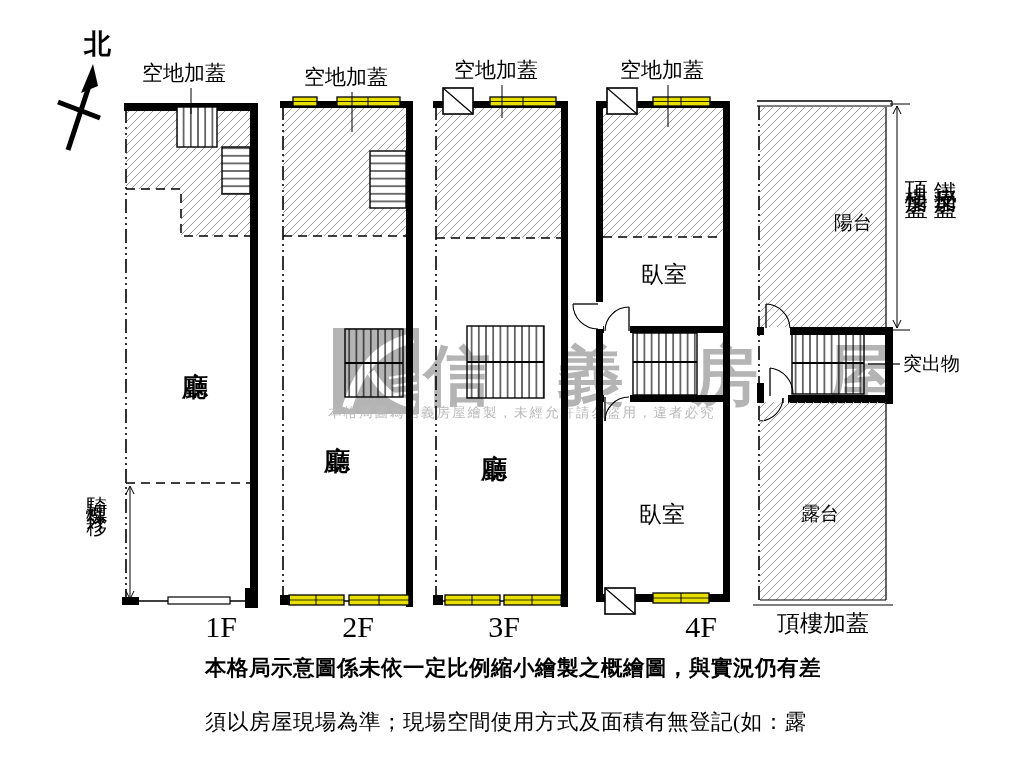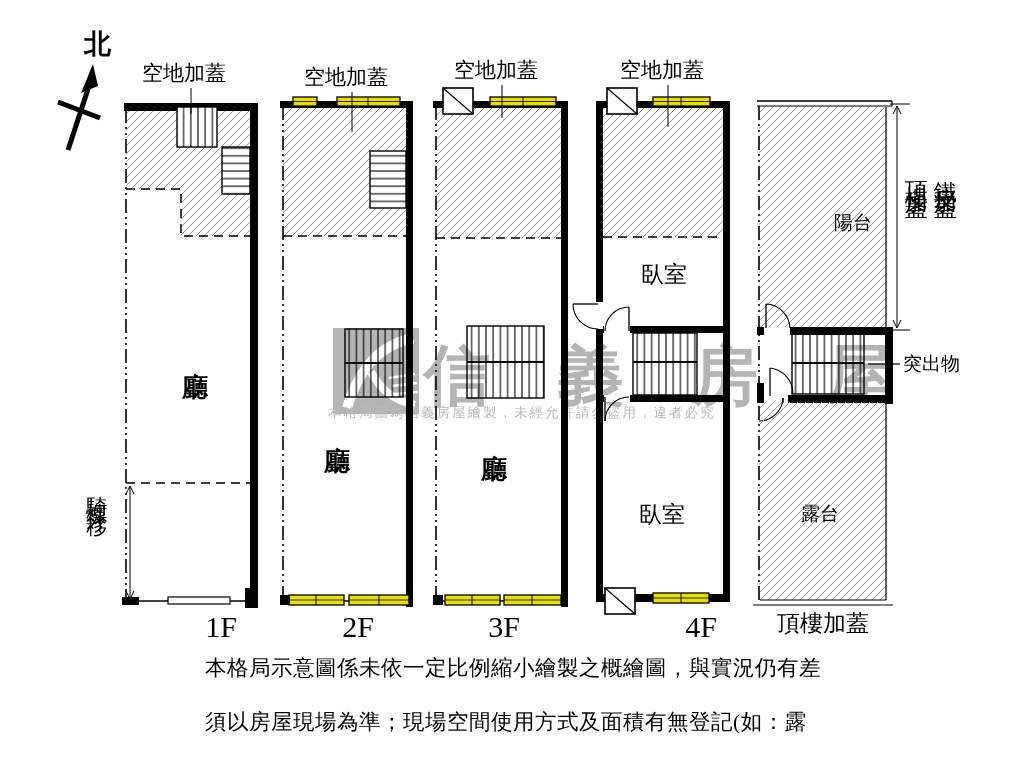--- a/index.html
+++ b/index.html
@@ -267,16 +267,16 @@
   <div class="lbl vtext" style="left:85px;top:479px;font-size:21px;letter-spacing:7px;">騎樓外移</div>
   <div class="lbl vtext" style="left:903px;top:163px;font-size:23px;letter-spacing:5px;">頂樓加蓋</div>
   <div class="lbl vtext" style="left:932px;top:163px;font-size:23px;letter-spacing:5px;">鐵皮加蓋</div>
 
   <div class="lbl flabel" style="left:176px;top:611px;">1F</div>
   <div class="lbl flabel" style="left:313px;top:611px;">2F</div>
   <div class="lbl flabel" style="left:459px;top:611px;">3F</div>
   <div class="lbl flabel" style="left:627px;top:611px;text-align:right;">4F</div>
   <div class="lbl ctr" style="left:762px;top:612px;width:122px;font-size:23px;">頂樓加蓋</div>
 
-  <div class="lbl disc" style="left:205px;top:657px;">本格局示意圖係未依一定比例縮小繪製之概繪圖，與實況仍有差</div>
+  <div class="lbl disc" style="left:205px;top:657px;font-weight:bold;">本格局示意圖係未依一定比例縮小繪製之概繪圖，與實況仍有差</div>
   <div class="lbl disc" style="left:205px;top:711px;">須以房屋現場為準；現場空間使用方式及面積有無登記(如：露</div>
 
 </div>
 
 </body></html>

